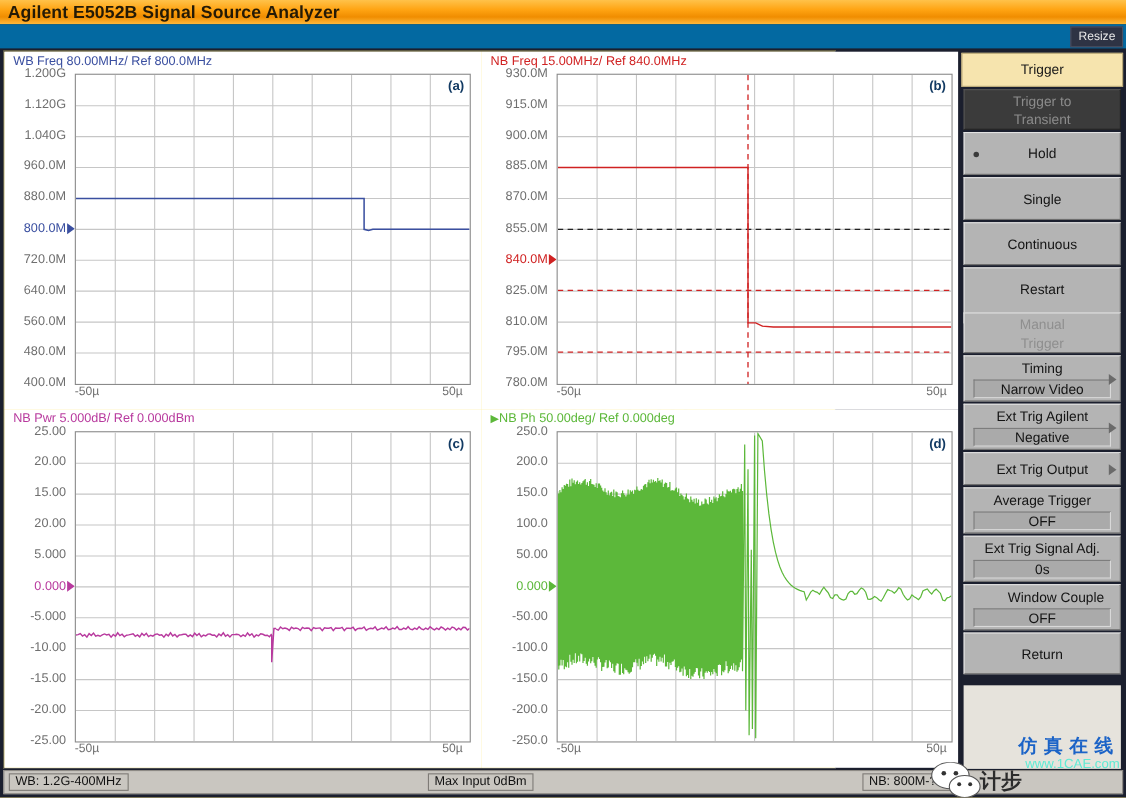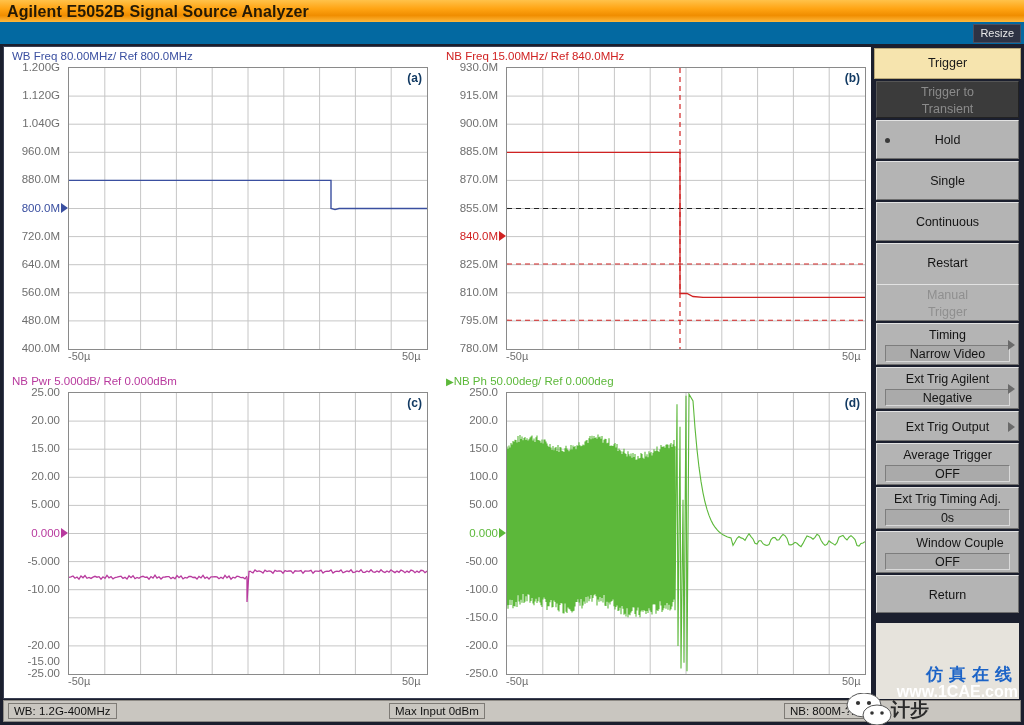--- a/index.html
+++ b/index.html
@@ -121,21 +121,21 @@
     background:#c9c6c0;border:1px solid #7e7b76;
     font-size:11.5px;color:#111;line-height:14px;padding:0 5px;white-space:nowrap;
   }
 
   
   .brand{
     position:absolute;right:6px;bottom:24px;text-align:right;line-height:1.05;
     pointer-events:none;
   }
   .brand .cn{font-size:17px;color:#1b63c7;font-weight:bold;letter-spacing:6px;font-family:"DejaVu Sans",sans-serif;}
-  .brand .url{font-size:16px;color:#ffffff;font-weight:bold;}
+  .brand .url{font-size:12px;color:#5eead4;font-weight:normal;}
   .wechat{
     position:absolute;right:128px;bottom:0px;width:52px;height:32px;pointer-events:none;
   }
   .cnmark{
     position:absolute;right:95px;bottom:2px;font-size:19px;color:#2b2b2b;font-weight:bold;
     font-family:"DejaVu Sans",sans-serif;pointer-events:none;
   }
 </style>
 </head>
 <body>
@@ -256,21 +256,21 @@
       <div id="yc">
           <div class="ytick" style="left: 0px; width: 56px; top: 20px;">25.00</div>
           <div class="ytick" style="left: 0px; width: 56px; top: 48.1px;">20.00</div>
           <div class="ytick" style="left: 0px; width: 56px; top: 76.2px;">15.00</div>
           <div class="ytick" style="left: 0px; width: 56px; top: 104.3px;">20.00</div>
           <div class="ytick" style="left: 0px; width: 56px; top: 132.4px;">5.000</div>
           <div class="ytick ref" style="left: 0px; width: 56px; top: 160.5px; color: rgb(184, 58, 158);">0.000</div>
           <div class="refmark" style="left: 57px; top: 160.5px; border-left: 7px solid rgb(184, 58, 158);"></div>
           <div class="ytick" style="left: 0px; width: 56px; top: 188.6px;">-5.000</div>
           <div class="ytick" style="left: 0px; width: 56px; top: 216.7px;">-10.00</div>
-          <div class="ytick" style="left: 0px; width: 56px; top: 244.8px; margin-top: 44px;">-15.00</div>
+          <div class="ytick" style="left: 0px; width: 56px; top: 244.8px;">-15.00</div>
           <div class="ytick" style="left: 0px; width: 56px; top: 272.9px;">-20.00</div>
           <div class="ytick" style="left: 0px; width: 56px; top: 301px;">-25.00</div>
         </div>
       <div class="plotbox" style="left:64px;top:20px;width:360px;height:283px;">
         <svg width="358" height="281" viewBox="0 0 358 281">
           <g stroke="#c6c6c6" stroke-width="1">
             <line x1="35.8" y1="0" x2="35.8" y2="281"></line>
               <line x1="71.6" y1="0" x2="71.6" y2="281"></line>
             <line x1="107.4" y1="0" x2="107.4" y2="281"></line>
               <line x1="143.2" y1="0" x2="143.2" y2="281"></line>
@@ -385,21 +385,21 @@
         </div>
         <div class="sk" style="top: 363px; height: 30px; padding-left: 40px;">
           <div class="lbl" style="top: 0px; line-height: 30px;">Ext Trig Output</div>
           <div class="arrow" style="top: 10px;"></div>
         </div>
         <div class="sk" style="top: 395px; height: 42px;">
           <div class="lbl" style="top: 2px; line-height: 18px;">Average Trigger</div>
           <div class="val" style="top: 21px;">OFF</div>
         </div>
         <div class="sk" style="top: 439px; height: 42px;">
-          <div class="lbl" style="top: 2px; line-height: 18px;">Ext Trig Timing Adj.</div>
+          <div class="lbl" style="top: 2px; line-height: 18px;">Ext Trig Signal Adj.</div>
           <div class="val" style="top: 21px;">0s</div>
         </div>
         <div class="sk" style="top: 483px; height: 42px;">
           <div class="lbl" style="top: 2px; line-height: 18px; padding-left: 25px;">Window Couple</div>
           <div class="val" style="top: 21px;">OFF</div>
         </div>
         <div class="sk" style="top: 527px; height: 38px;">
           <div class="lbl" style="top: 0px; line-height: 38px;">Return</div>
         </div>
       </div>

